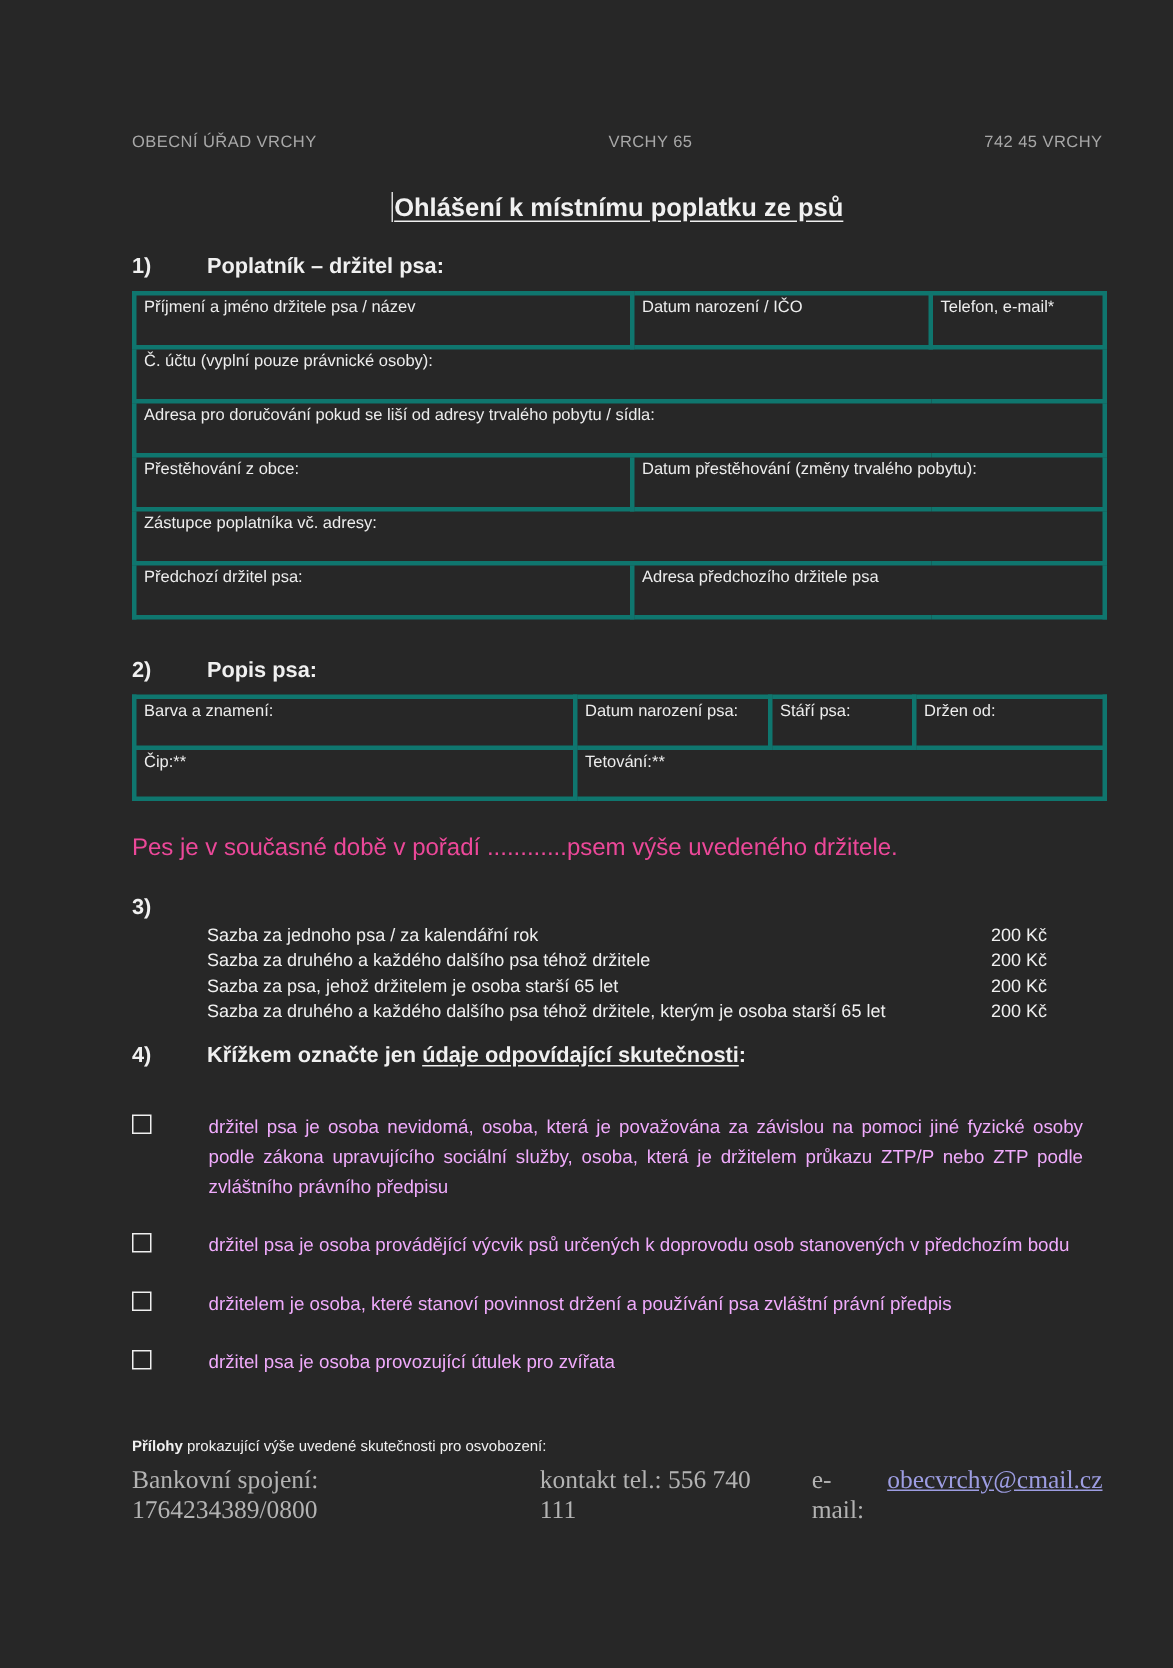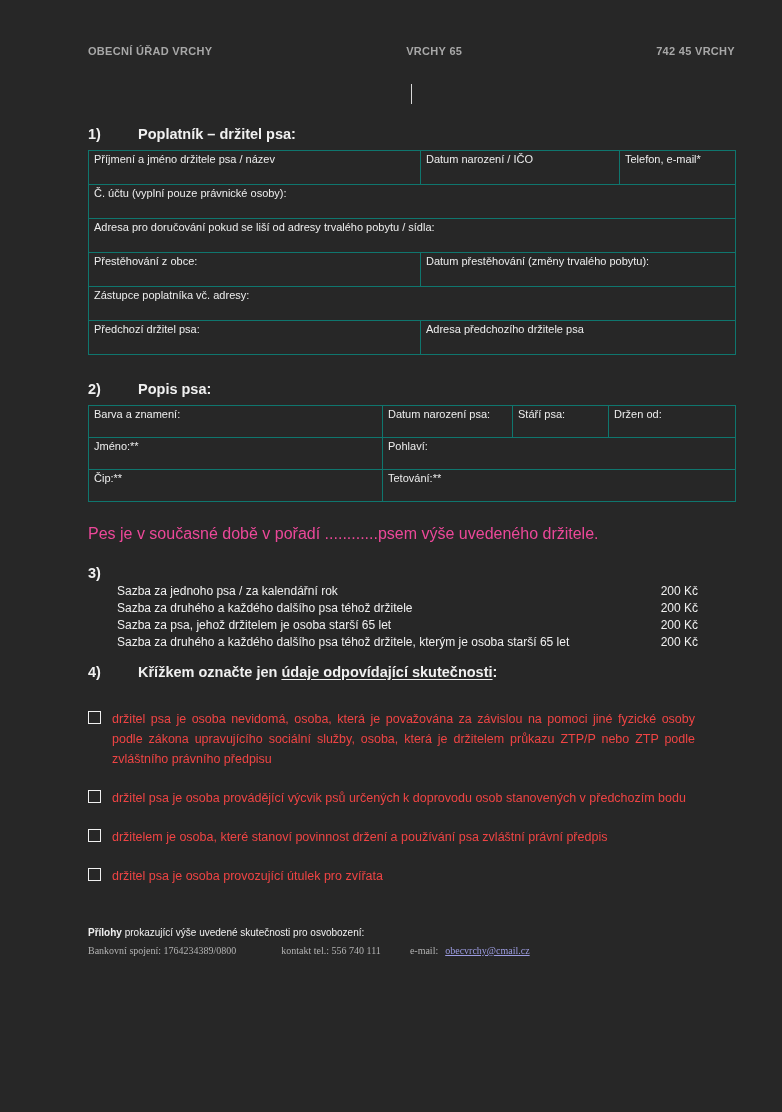--- a/index.html
+++ b/index.html
@@ -8,22 +8,23 @@
     background: #272727;
     font-family: "Liberation Sans", sans-serif;
     color: #f0f0f0;
     overflow: hidden;
   }
   .content { padding: 45px 47px 0 88px; width: 647px; }
 
   
   .doc-header {
     display: flex; justify-content: space-between;
-    font-weight: bold; font-size: 11px; color: #a8a8a8;
+    font-weight: normal; font-size: 11px; color: #a8a8a8;
     letter-spacing: 0.3px;
+    margin-top: 44px;
   }
 
   
   .title-row { text-align: center; margin-top: 27px; height: 22px; }
   .cursor {
     display: inline-block; width: 1px; height: 20px;
     background: #d9d9d9; vertical-align: -4px; margin-right: 1px;
   }
   .title-text {
     font-size: 17px; font-weight: bold;
@@ -35,72 +36,72 @@
   .sec-num { width: 50px; flex: 0 0 50px; }
   .mt-s1 { margin-top: 20px; }
   .mt-s2 { margin-top: 26px; }
   .mt-s3 { margin-top: 22px; }
   .mt-s4 { margin-top: 13px; }
   .u { text-decoration: underline; text-underline-offset: 2px; }
 
   
   table { border-collapse: collapse; width: 647px; margin-top: 8px; table-layout: fixed; }
   td {
-    border: 1px solid #0f766e; vertical-align: top;
+    border: 3px solid #0f766e; vertical-align: top;
     padding: 2px 5px; font-size: 11px; color: #ededed;
   }
   .t1 td { height: 29px; }
   .t2 td { height: 27px; }
 
   
   .order-note { font-size: 16px; margin-top: 23px; color: #ec4899; }
 
   
-  .fee-block { margin: 2px 37px 0 29px; font-size: 12px; }
+  .fee-block { margin: 2px 37px 0 50px; font-size: 12px; }
   .fee-row { display: flex; justify-content: space-between; line-height: 17px; }
   .fee-amount { white-space: nowrap; padding-left: 10px; }
 
   
   .check-list { margin-top: 29px; }
   .check-item { display: flex; margin-bottom: 19px; }
   .checkbox {
     flex: 0 0 13px; width: 13px; height: 13px;
     border: 2px solid #f0f0f0; margin-right: 11px; margin-top: 2px;
     background: transparent; box-sizing: border-box; border-width: 1.6px;
   }
   .check-label {
     text-align: justify; font-size: 12.5px; line-height: 20px;
-    width: 583px; color: #ef4444;
+    width: 583px; color: #f0abfc; margin-left: 27px;
   }
 
   
   .attachments { font-size: 10px; margin: 41px 0 0 0; }
   .attachments b { font-weight: bold; }
   .bankline {
     display: flex; margin-top: 7px;
     font-family: "Liberation Serif", serif;
-    font-size: 10px; color: #b3b3b3;
+    font-size: 17px; color: #b3b3b3;
   }
   .bank-phone { margin-left: 45px; }
   .bank-email { margin-left: 29px; }
   .email-link { color: #9d9de2; text-decoration: underline; cursor: pointer; margin-left: 7px; }
 </style>
 </head>
 <body>
 
 <div class="content">
 
   <div class="doc-header">
     <span>OBECNÍ ÚŘAD VRCHY</span>
     <span>VRCHY 65</span>
     <span>742 45 VRCHY</span>
   </div>
 
   <div class="title-row">
-    <span class="cursor"></span>
+    <span class="cursor"></span><span class="title-text">Ohlášení k místnímu poplatku ze psů</span>
   </div>
 
   <div class="sec-heading mt-s1">
     <span class="sec-num">1)</span>
     <span>Poplatník – držitel psa:</span>
   </div>
 
   <table class="t1">
     <colgroup>
         <col style="width:332px">
@@ -146,24 +147,20 @@
         <col style="width:127px">
       </colgroup>
     <tbody>
     <tr>
       <td>Barva a znamení:</td>
       <td>Datum narození psa:</td>
       <td>Stáří psa:</td>
       <td>Držen od:</td>
     </tr>
     <tr>
-      <td>Jméno:**</td>
-      <td colspan="3">Pohlaví:</td>
-    </tr>
-    <tr>
       <td>Čip:**</td>
       <td colspan="3">Tetování:**</td>
     </tr>
   </tbody>
     </table>
 
   <p class="order-note">Pes je v současné době v pořadí ............psem výše uvedeného držitele.</p>
 
   <div class="sec-heading mt-s3">
     <span class="sec-num">3)</span>

